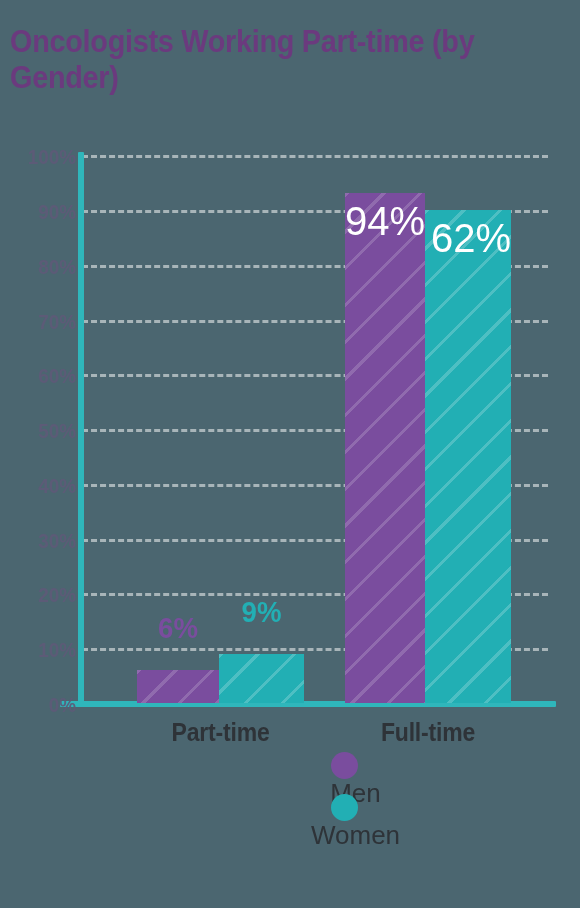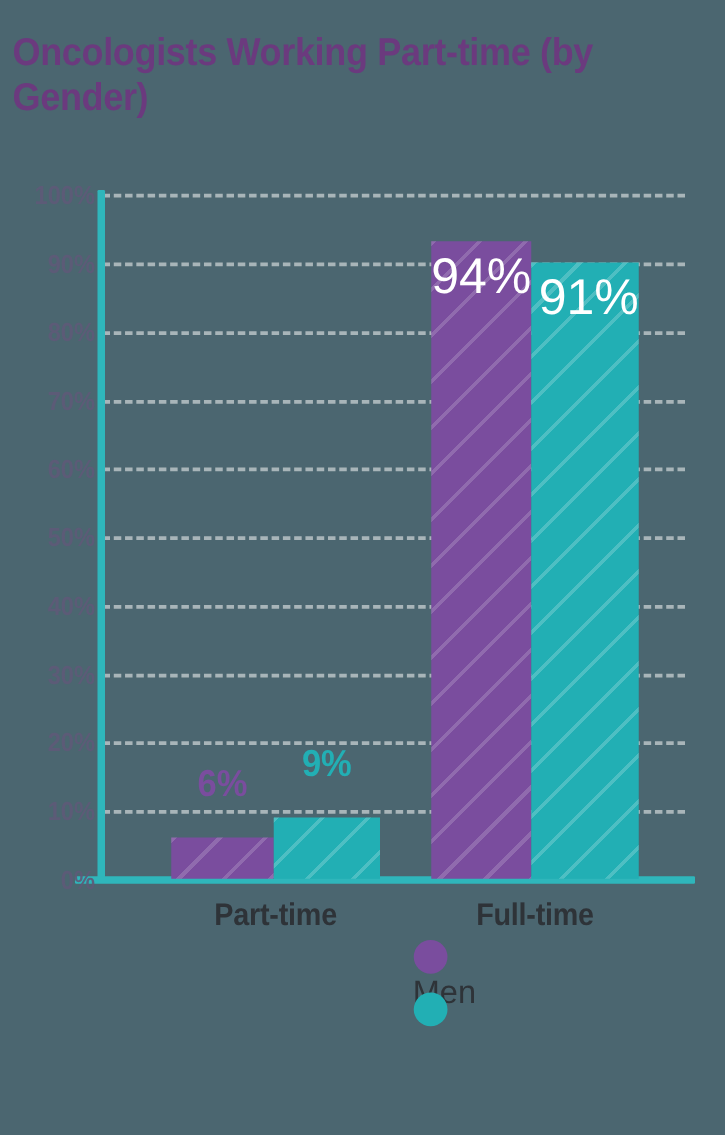--- a/index.html
+++ b/index.html
@@ -217,30 +217,31 @@
     <div class="bar-value-outside val-men-out" style="left:137px; width:82px; top:612px;">6%</div>
 
     <div class="bar bar-women" style="left:219px; width:85px; height:49px;"></div>
     <div class="bar-value-outside val-women-out" style="left:219px; width:85px; top:596px;">9%</div>
 
     <div class="bar bar-men" style="left:345px; width:80px; height:510px;">
       <span class="bar-value-inside">94%</span>
     </div>
 
     <div class="bar bar-women" style="left:425px; width:86px; height:493px;">
-      <span class="bar-value-inside">91%</span>
+      <span class="bar-value-inside">62%</span>
     </div>
 
     <div class="cat-label" style="left:137px; width:167px;">Part-time</div>
     <div class="cat-label" style="left:345px; width:166px;">Full-time</div>
   </div>
 
   <div id="legend">
     <div class="legend-row">
       <span class="legend-dot dot-men"></span>
       <span class="legend-text">Men</span>
     </div>
     <div class="legend-row">
       <span class="legend-dot dot-women"></span>
+      <span class="legend-text">Women</span>
     </div>
   </div>
 
 </div>
 
 </body></html>

